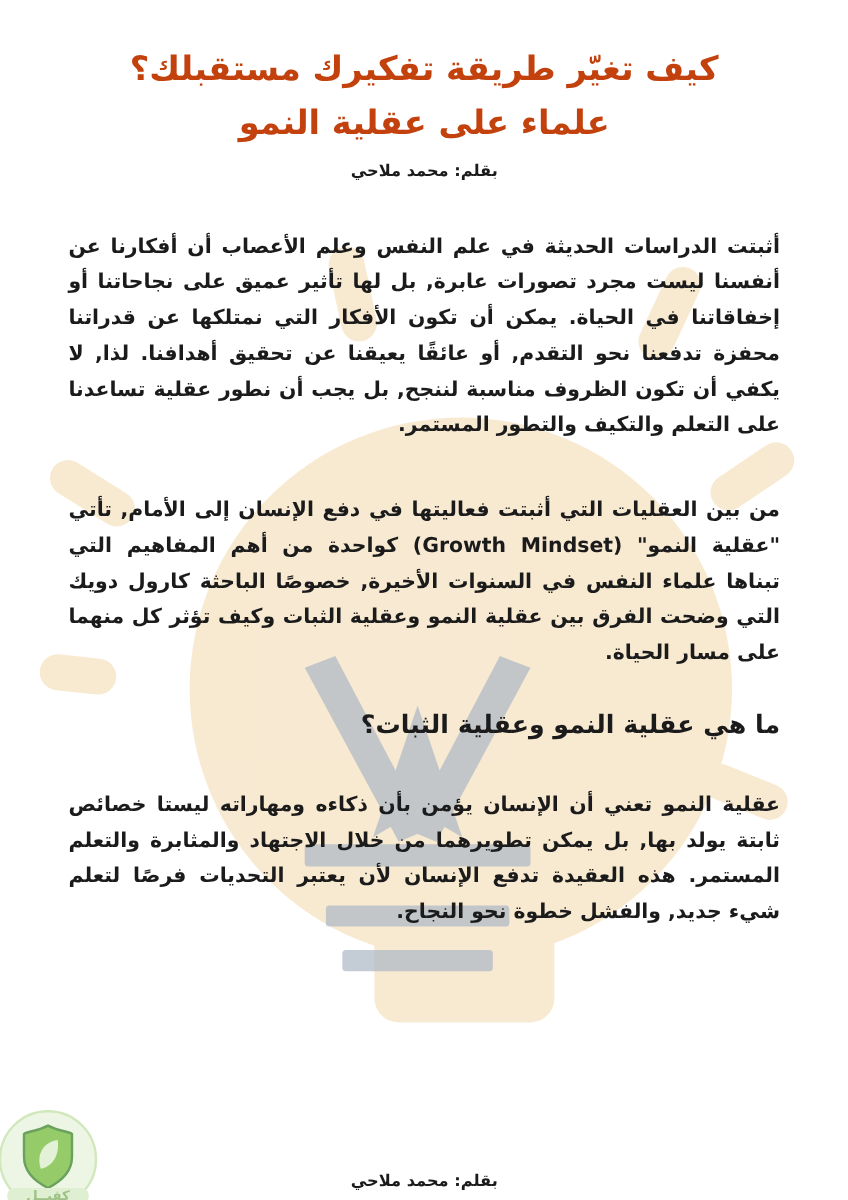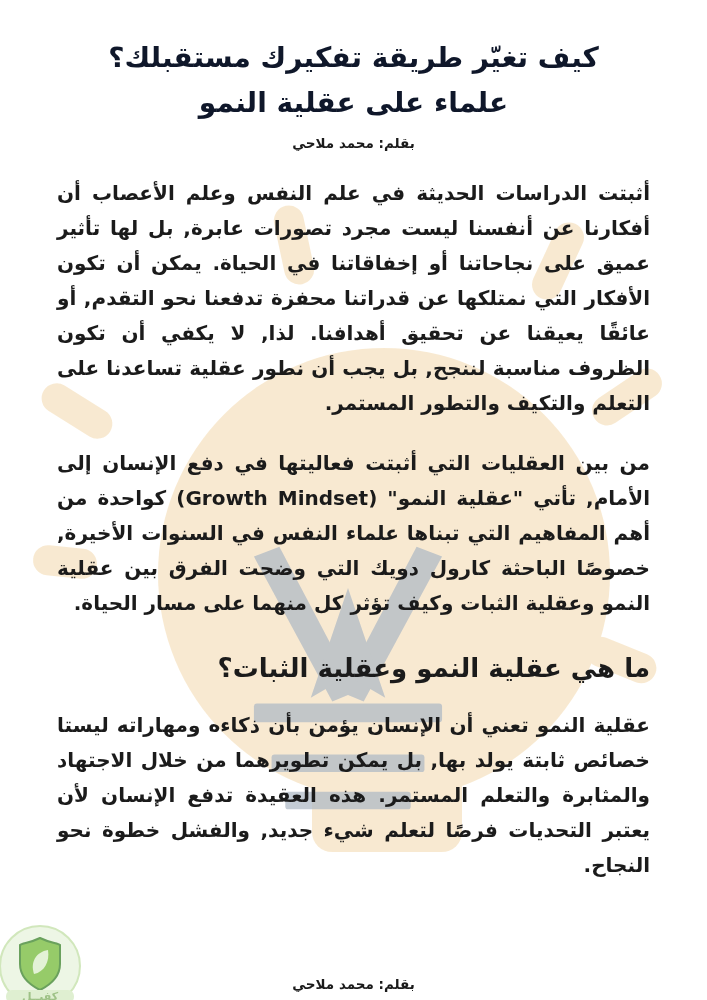--- a/index.html
+++ b/index.html
@@ -44,39 +44,39 @@
     position:relative; z-index:2;
     direction: rtl;
     padding: 28px 57px 0 57px;
   }
   h1.title {
     margin: 8px 0 0 0;
     font-size: 28px;
     line-height: 1.6;
     font-weight: bold;
     text-align: center;
-    color: #0f172a;
+    color: #c2410c;
   }
   .t-line { display:block; }
   .byline {
     margin: 9px 0 0 0;
     font-size: 13.5px;
     font-weight: bold;
     text-align: center;
   }
   p.body {
-    margin: 25px 0 0 0;
-    font-size: 20px;
+    margin: 41px 0 0 0;
+    font-size: 17px;
     font-weight: bold;
     line-height: 1.75;
     text-align: justify;
   }
   h2.section {
     margin: 32px 0 0 0;
-    font-size: 26px;
+    font-size: 21px;
     font-weight: bold;
     text-align: right;
   }
   .footer-byline {
     position:absolute; left:0; right:0; bottom:8px;
     margin:0;
     font-size: 13.5px;
     font-weight: bold;
     text-align: center;
     z-index: 2;

